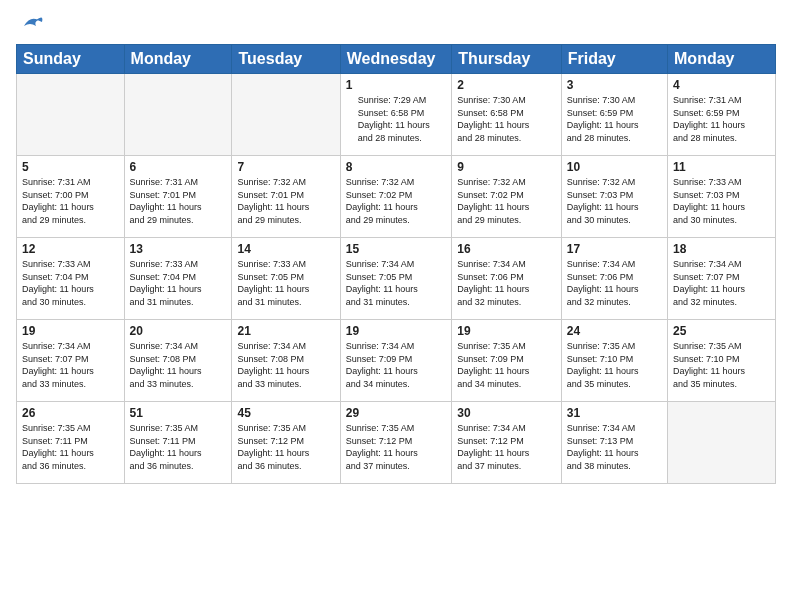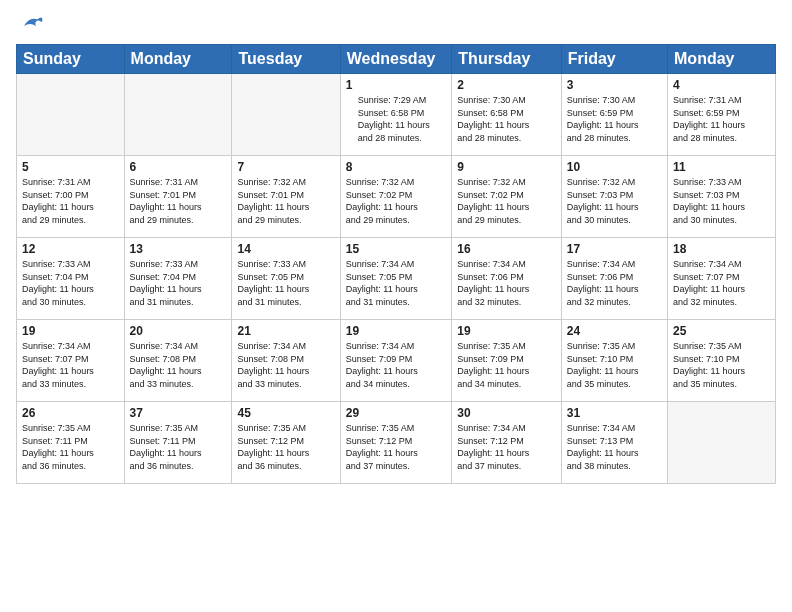--- a/index.html
+++ b/index.html
@@ -304,21 +304,21 @@
         </tr>
         <tr>
           <td>
             <span class="day-num">26</span>
             <div class="day-info" style="white-space: pre-line;">Sunrise: 7:35 AM
 Sunset: 7:11 PM
 Daylight: 11 hours
 and 36 minutes.</div>
           </td>
           <td>
-            <span class="day-num">37</span>
+            <span class="day-num">51</span>
             <div class="day-info" style="white-space: pre-line;">Sunrise: 7:35 AM
 Sunset: 7:11 PM
 Daylight: 11 hours
 and 36 minutes.</div>
           </td>
           <td>
             <span class="day-num">45</span>
             <div class="day-info" style="white-space: pre-line;">Sunrise: 7:35 AM
 Sunset: 7:12 PM
 Daylight: 11 hours

